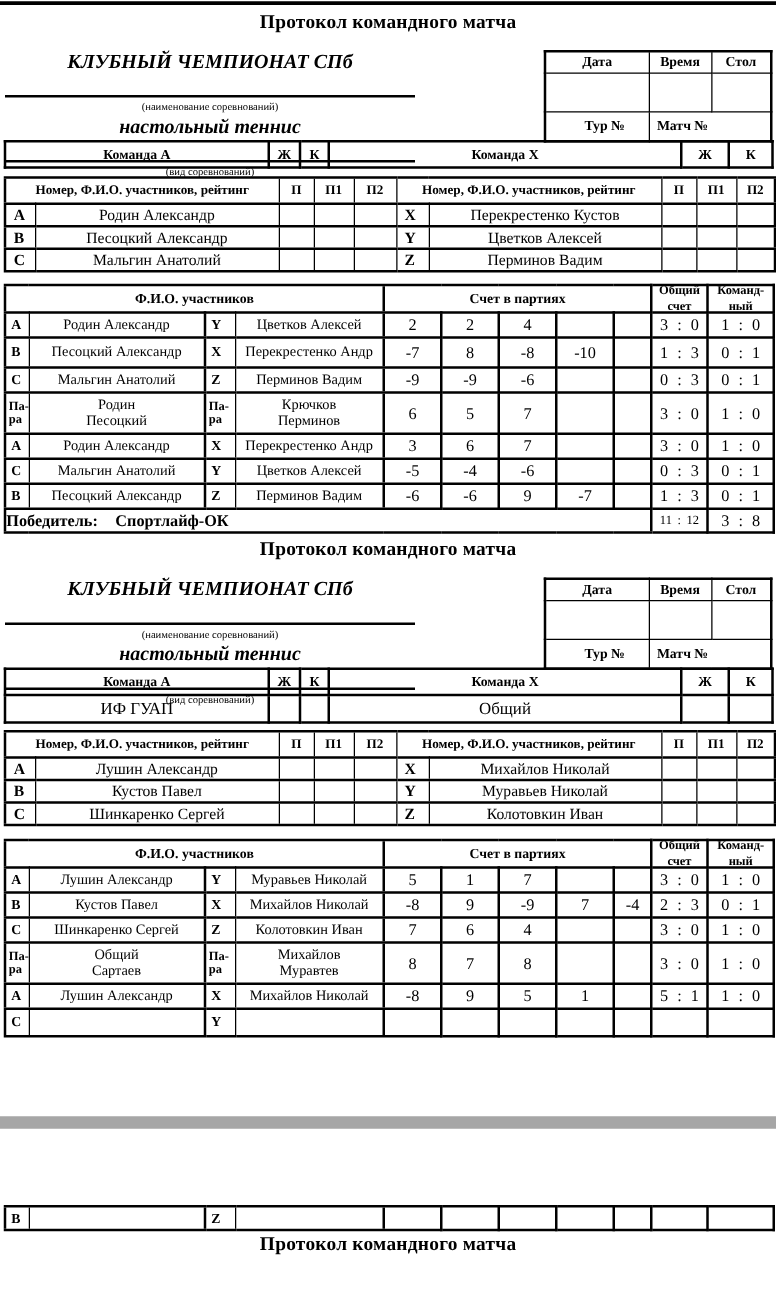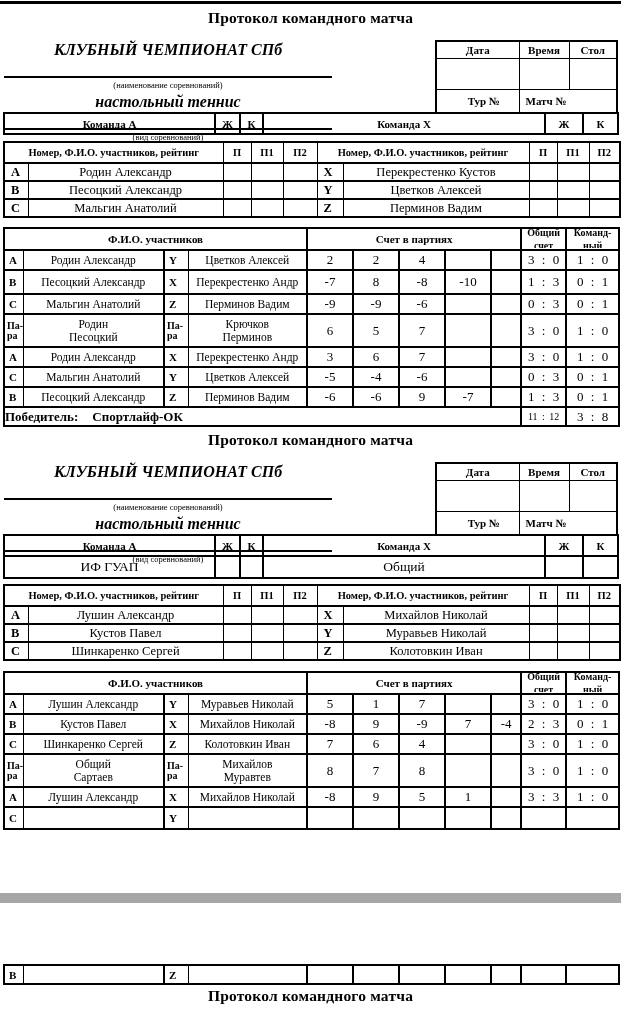--- a/index.html
+++ b/index.html
@@ -546,21 +546,21 @@
   <tr class="ra">
     <td class="lt">A</td>
     <td class="nm">Лушин Александр</td>
     <td class="lt l2c">X</td>
     <td class="nm">Михайлов Николай</td>
     <td class="g">-8</td>
     <td class="g">9</td>
     <td class="g">5</td>
     <td class="g">1</td>
     <td class="g"></td>
-    <td class="tot">3 : 3</td>
+    <td class="tot">5 : 1</td>
     <td class="tm">1 : 0</td>
   </tr>
   <tr class="rce">
     <td class="lt">C</td>
     <td class="nm"></td>
     <td class="lt l2c">Y</td>
     <td class="nm"></td>
     <td class="g"></td>
     <td class="g"></td>
     <td class="g"></td>

